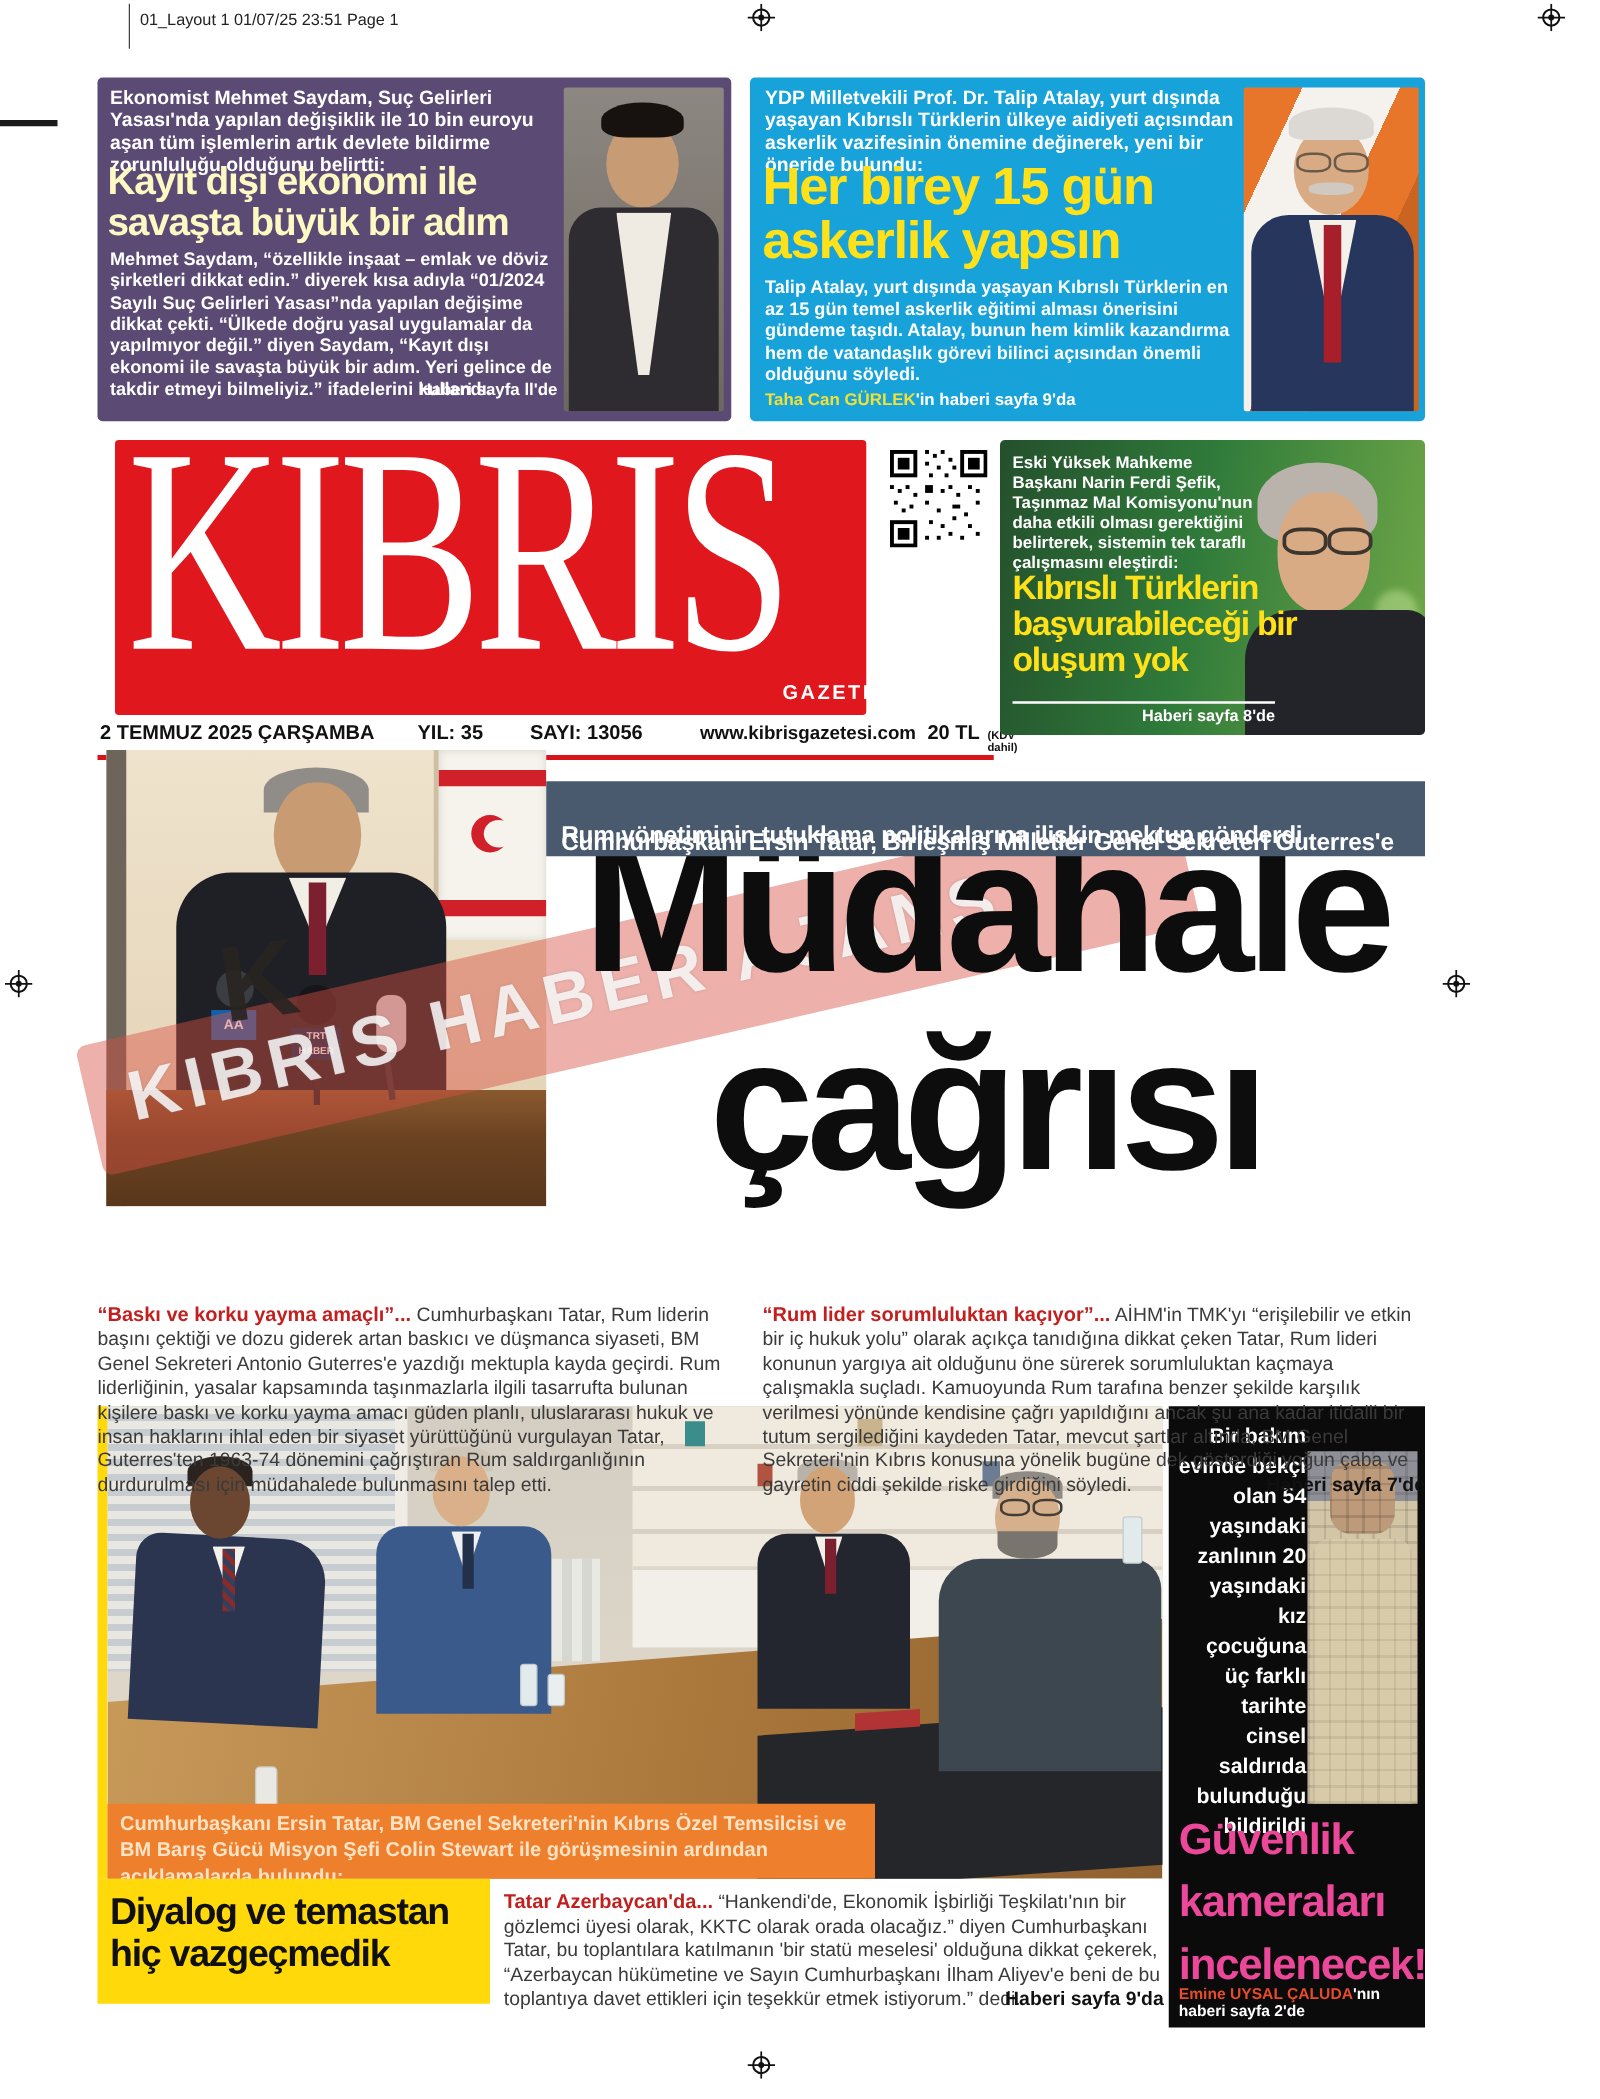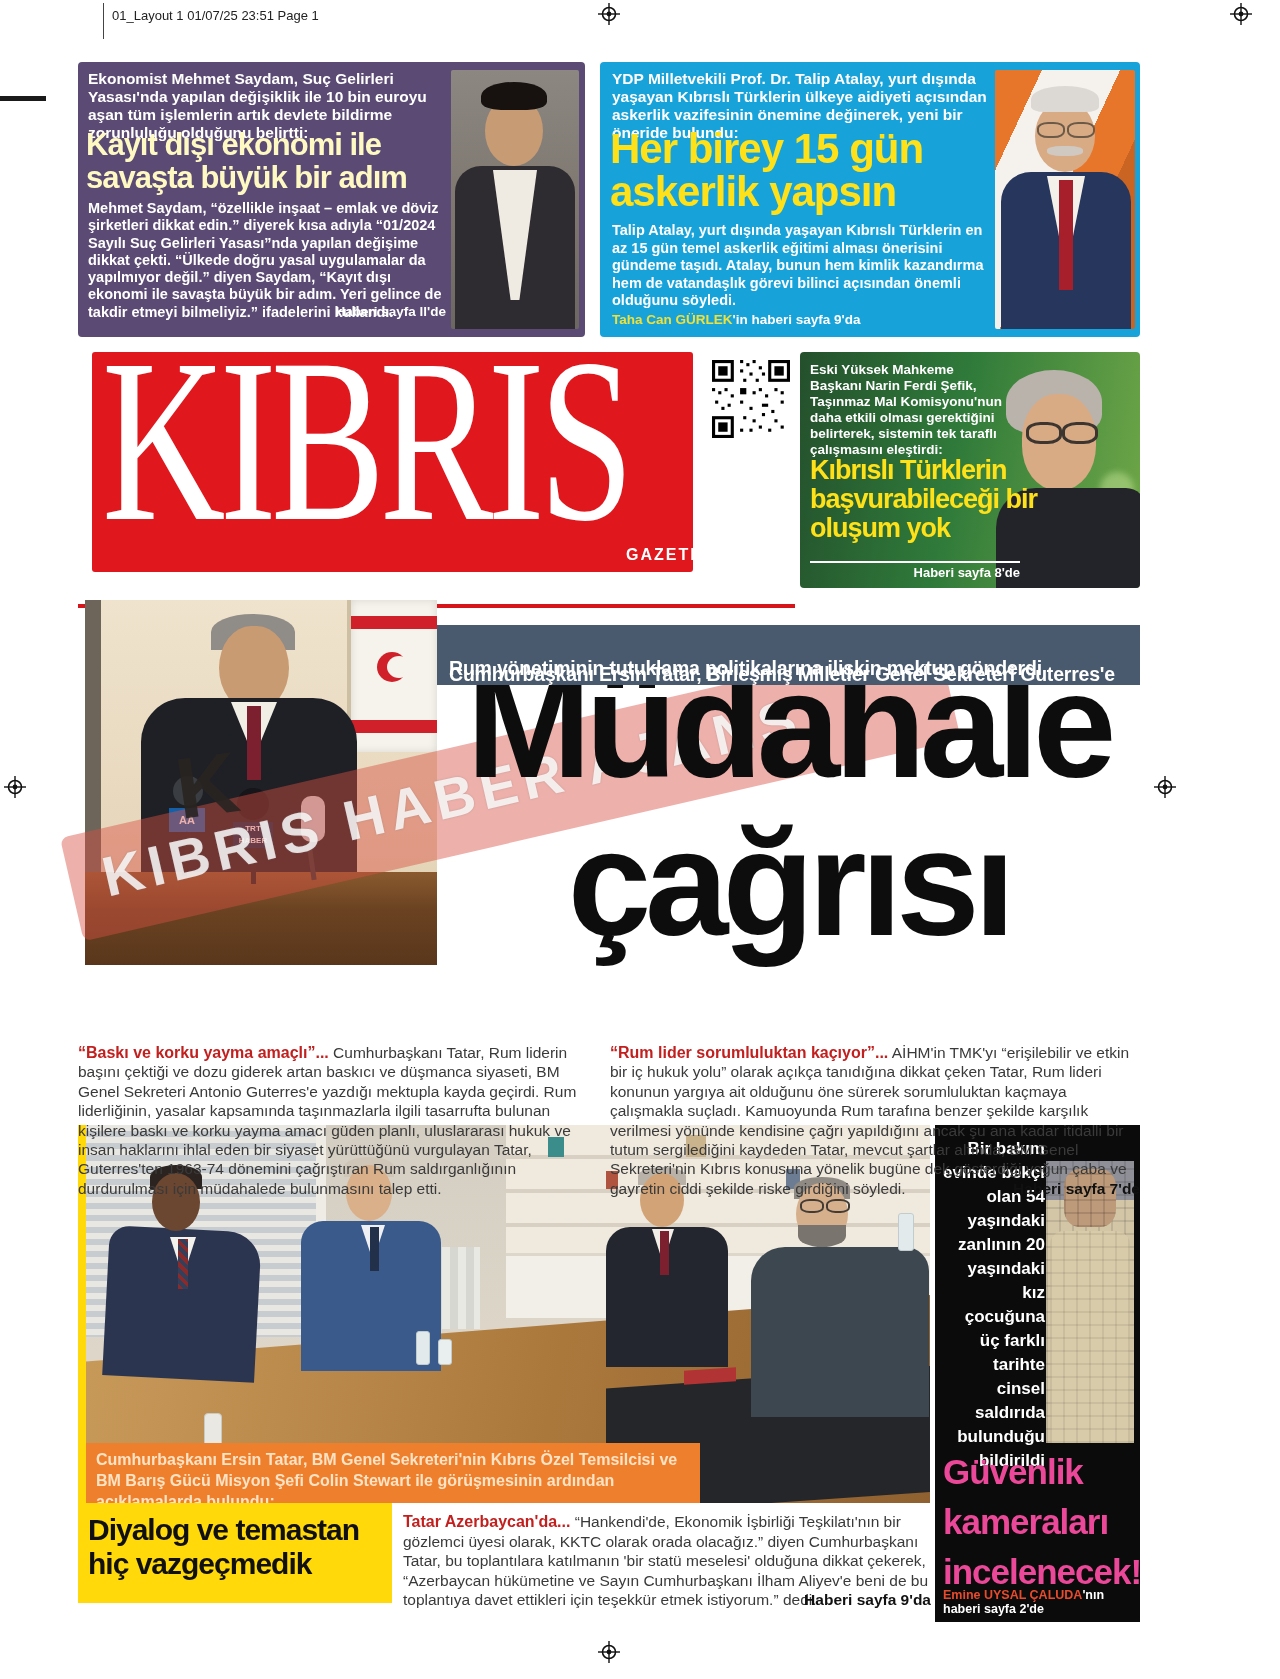--- a/index.html
+++ b/index.html
@@ -193,20 +193,28 @@
         </g>
       </svg>
     </div>
     <div class="abs slogan" style="left:622px;top:96px;width:92px;">
       <span style="display:block;">Okut</span>
       <span style="display:block;">haberin</span>
       <span style="display:block;">olsun</span>
     </div>
     <div class="abs gazetesi" style="left:534px;top:194px;">GAZETESİ</div>
   </div>
+  <div class="abs dateline" style="left:78px;top:578px;width:717px;height:24px;">
+    <span class="abs" style="left:2px;">2 TEMMUZ 2025 ÇARŞAMBA</span>
+    <span class="abs" style="left:256px;">YIL: 35</span>
+    <span class="abs" style="left:346px;">SAYI: 13056</span>
+    <span class="abs" style="left:482px;font-size:15px;">www.kibrisgazetesi.com</span>
+    <span class="abs" style="left:664px;">20 TL</span>
+    <span class="abs" style="left:712px;top:5px;font-size:9px;">(KDV dahil)</span>
+  </div>
   <div class="abs rule-red" style="left:78px;top:604px;width:717px;height:4px;"></div>
 
   <div class="abs box-green" style="left:800px;top:352px;width:340px;height:236px;">
     <div class="ph rnd" style="left:230px;top:26px;width:26px;height:26px;background:rgba(210,240,160,.5);filter:blur(2px);"></div>
     <div class="ph rnd" style="left:300px;top:120px;width:34px;height:34px;background:rgba(220,245,170,.4);filter:blur(3px);"></div>
     <div class="ph" style="left:206px;top:18px;width:96px;height:64px;background:#b9b3ac;border-radius:50% 50% 30% 30%;"></div>
     <div class="ph" style="left:222px;top:42px;width:74px;height:96px;background:#d8ab85;border-radius:46%;"></div>
     <div class="ph" style="left:226px;top:70px;width:30px;height:16px;border:3px solid #3d3630;border-radius:40%;"></div>
     <div class="ph" style="left:262px;top:70px;width:30px;height:16px;border:3px solid #3d3630;border-radius:40%;"></div>
     <div class="ph" style="left:196px;top:136px;width:150px;height:100px;background:#23242a;border-radius:40px 20px 0 0;"></div>

